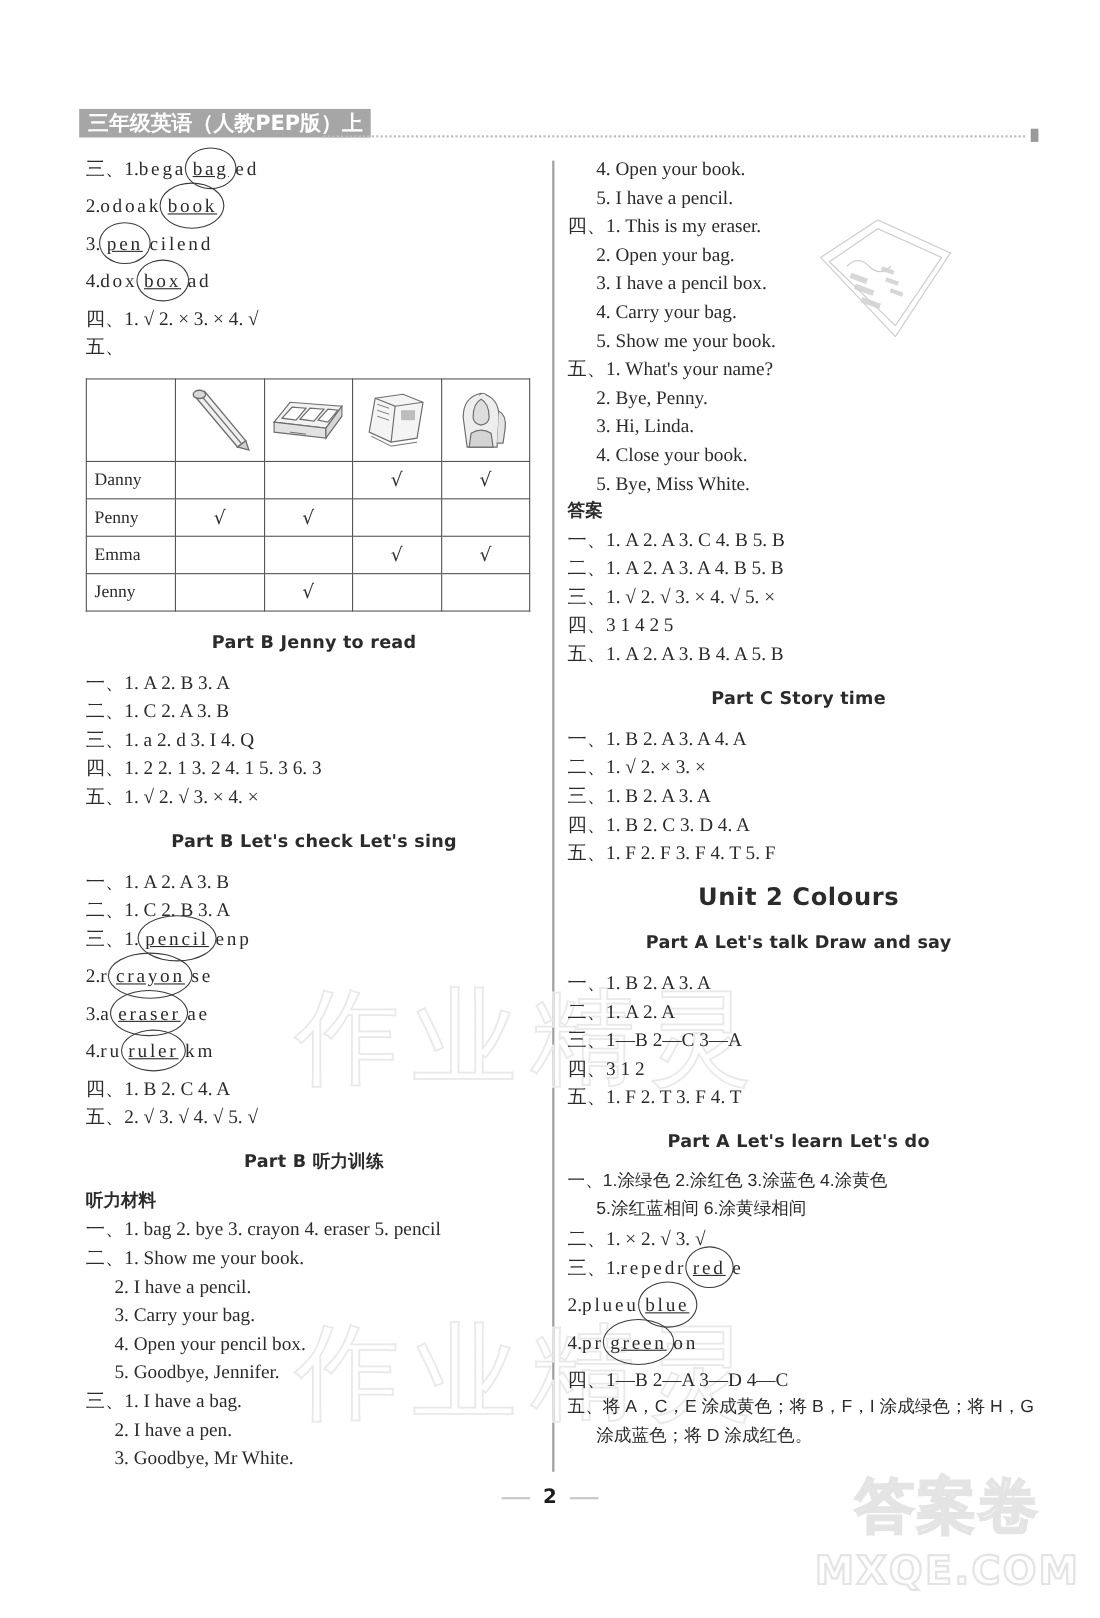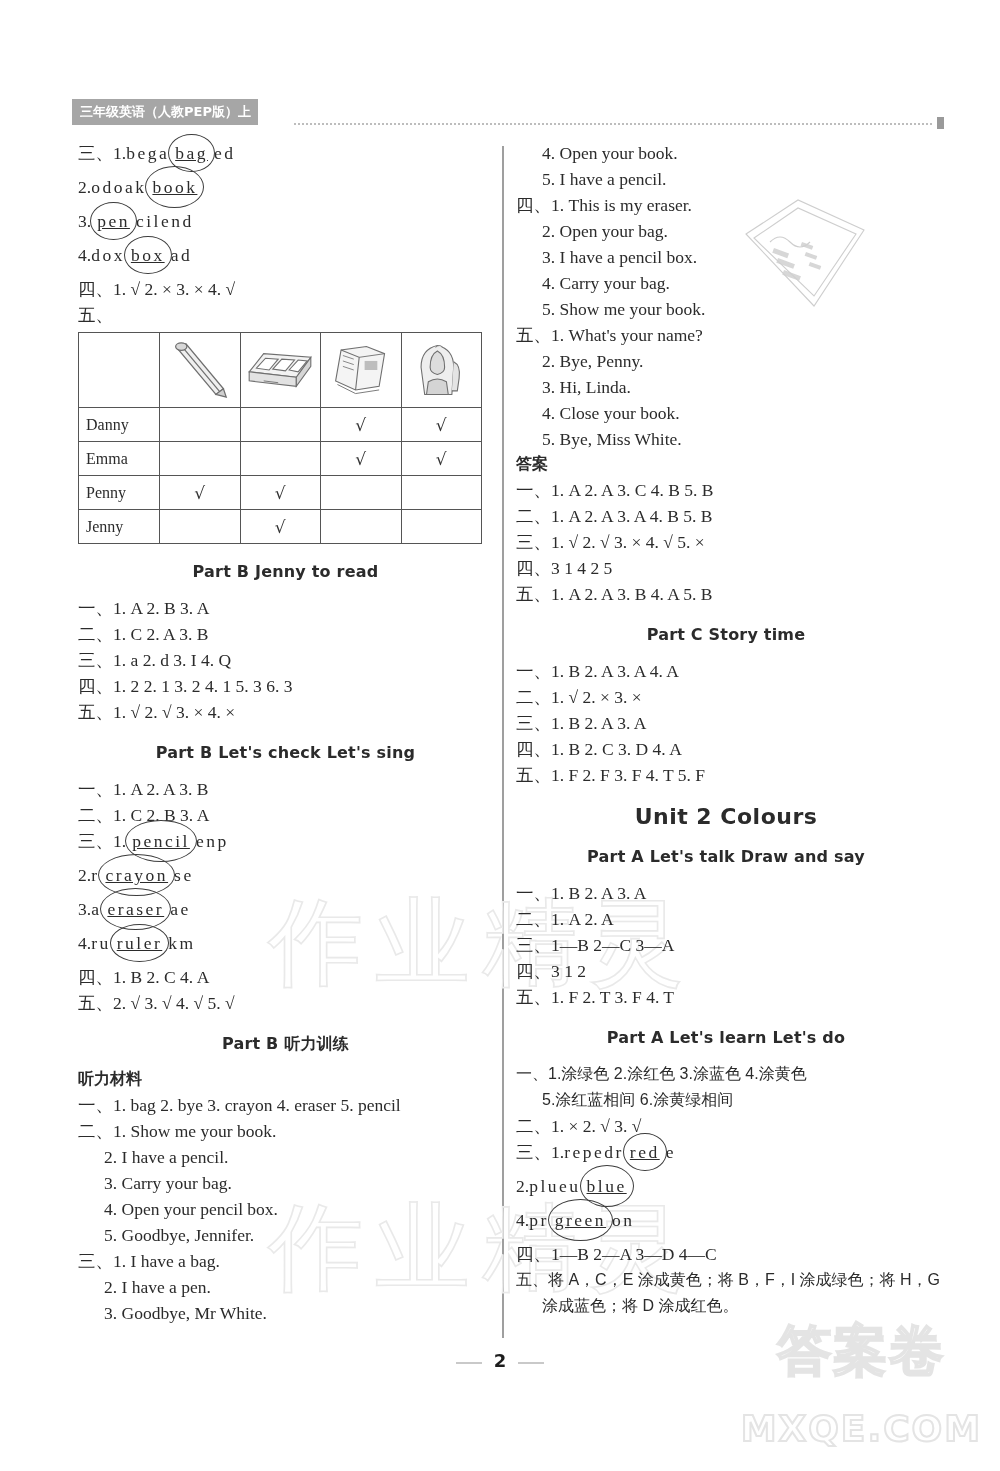--- a/index.html
+++ b/index.html
@@ -34,21 +34,21 @@
   }
   .header-tab {
     position: absolute;
     left: 0;
     top: 0;
     height: 26px;
     background: #a6a6a6;
     color: #ffffff;
     font-family: "DejaVu Sans", sans-serif;
     font-weight: bold;
-    font-size: 13px;
+    font-size: 19px;
     line-height: 26px;
     padding: 0 7px 0 8px;
     letter-spacing: 0px;
     white-space: nowrap;
   }
   .header-rule {
     position: absolute;
     left: 222px;
     top: 24px;
     right: 12px;
@@ -137,21 +137,21 @@
     position: absolute;
     left: -1px; right: -1px;
     top: -6px; bottom: -6px;
     border: 1.4px solid #3c3c3c;
     border-radius: 50%;
     pointer-events: none;
   }
   .ell.tall::after { top: -8px; bottom: -8px; }
 
   
-  .tbl-wrap { margin-top: 4px; }
+  .tbl-wrap { margin-top: 16px; }
   table.grid {
     border-collapse: collapse;
     width: 404px;
     table-layout: fixed;
   }
   table.grid td {
     border: 1.2px solid #555;
     height: 31px;
     text-align: center;
     vertical-align: middle;
@@ -217,21 +217,21 @@
     display: block;
   }
   .wm-logo .small {
     font-family: "DejaVu Sans", sans-serif;
     font-weight: bold;
     font-size: 36px;
     color: transparent;
     -webkit-text-stroke: 2px #e4e4e4;
     letter-spacing: 2px;
     display: block;
-    margin-top: 20px;
+    margin-top: 2px;
     text-align: right;
   }
 
   
   .footer {
     position: absolute;
     left: 0;
     top: 1350px;
     width: 1000px;
     text-align: center;
@@ -364,32 +364,32 @@
         </tr>
 
         <tr>
           <td class="namecell">Danny</td>
           <td></td>
           <td></td>
           <td><span class="tick">√</span></td>
           <td><span class="tick">√</span></td>
         </tr>
         <tr>
-          <td class="namecell">Emma</td>
-          <td></td>
-          <td></td>
-          <td><span class="tick">√</span></td>
-          <td><span class="tick">√</span></td>
+          <td class="namecell">Penny</td>
+          <td><span class="tick">√</span></td>
+          <td><span class="tick">√</span></td>
+          <td></td>
+          <td></td>
         </tr>
         <tr>
-          <td class="namecell">Penny</td>
-          <td><span class="tick">√</span></td>
-          <td><span class="tick">√</span></td>
-          <td></td>
-          <td></td>
+          <td class="namecell">Emma</td>
+          <td></td>
+          <td></td>
+          <td><span class="tick">√</span></td>
+          <td><span class="tick">√</span></td>
         </tr>
         <tr>
           <td class="namecell">Jenny</td>
           <td></td>
           <td><span class="tick">√</span></td>
           <td></td>
           <td></td>
         </tr>
       </tbody>
         </table>

